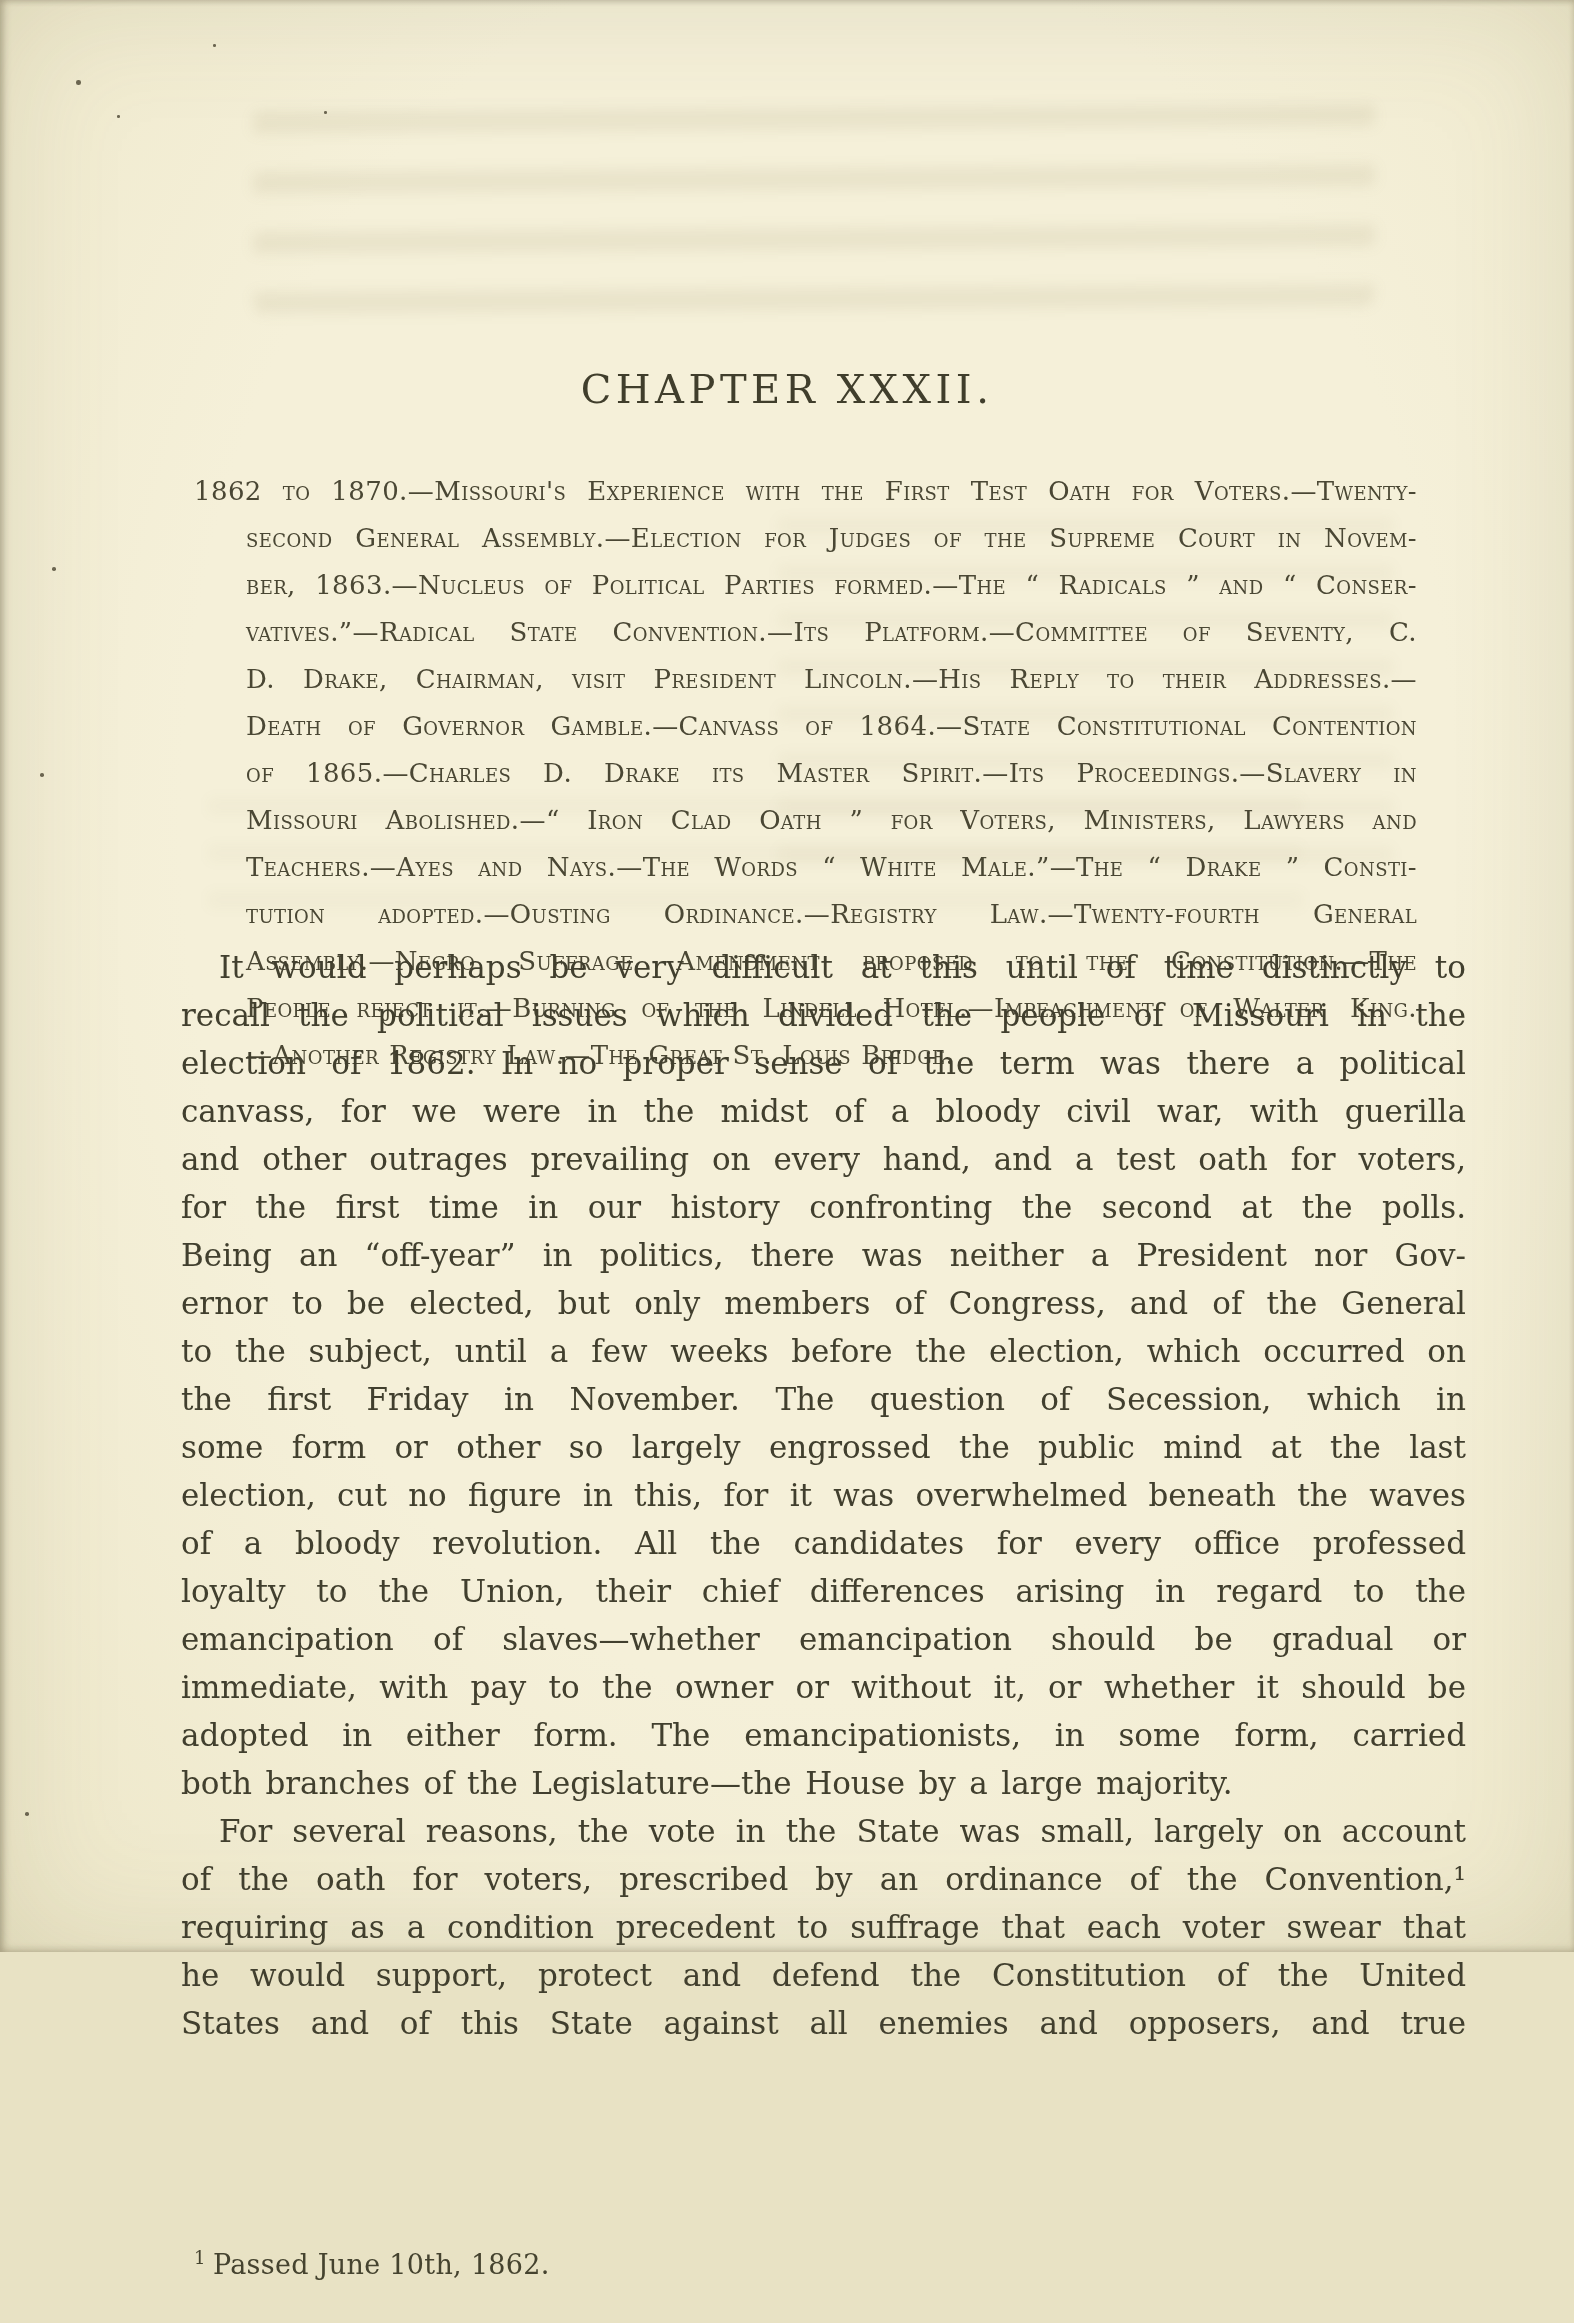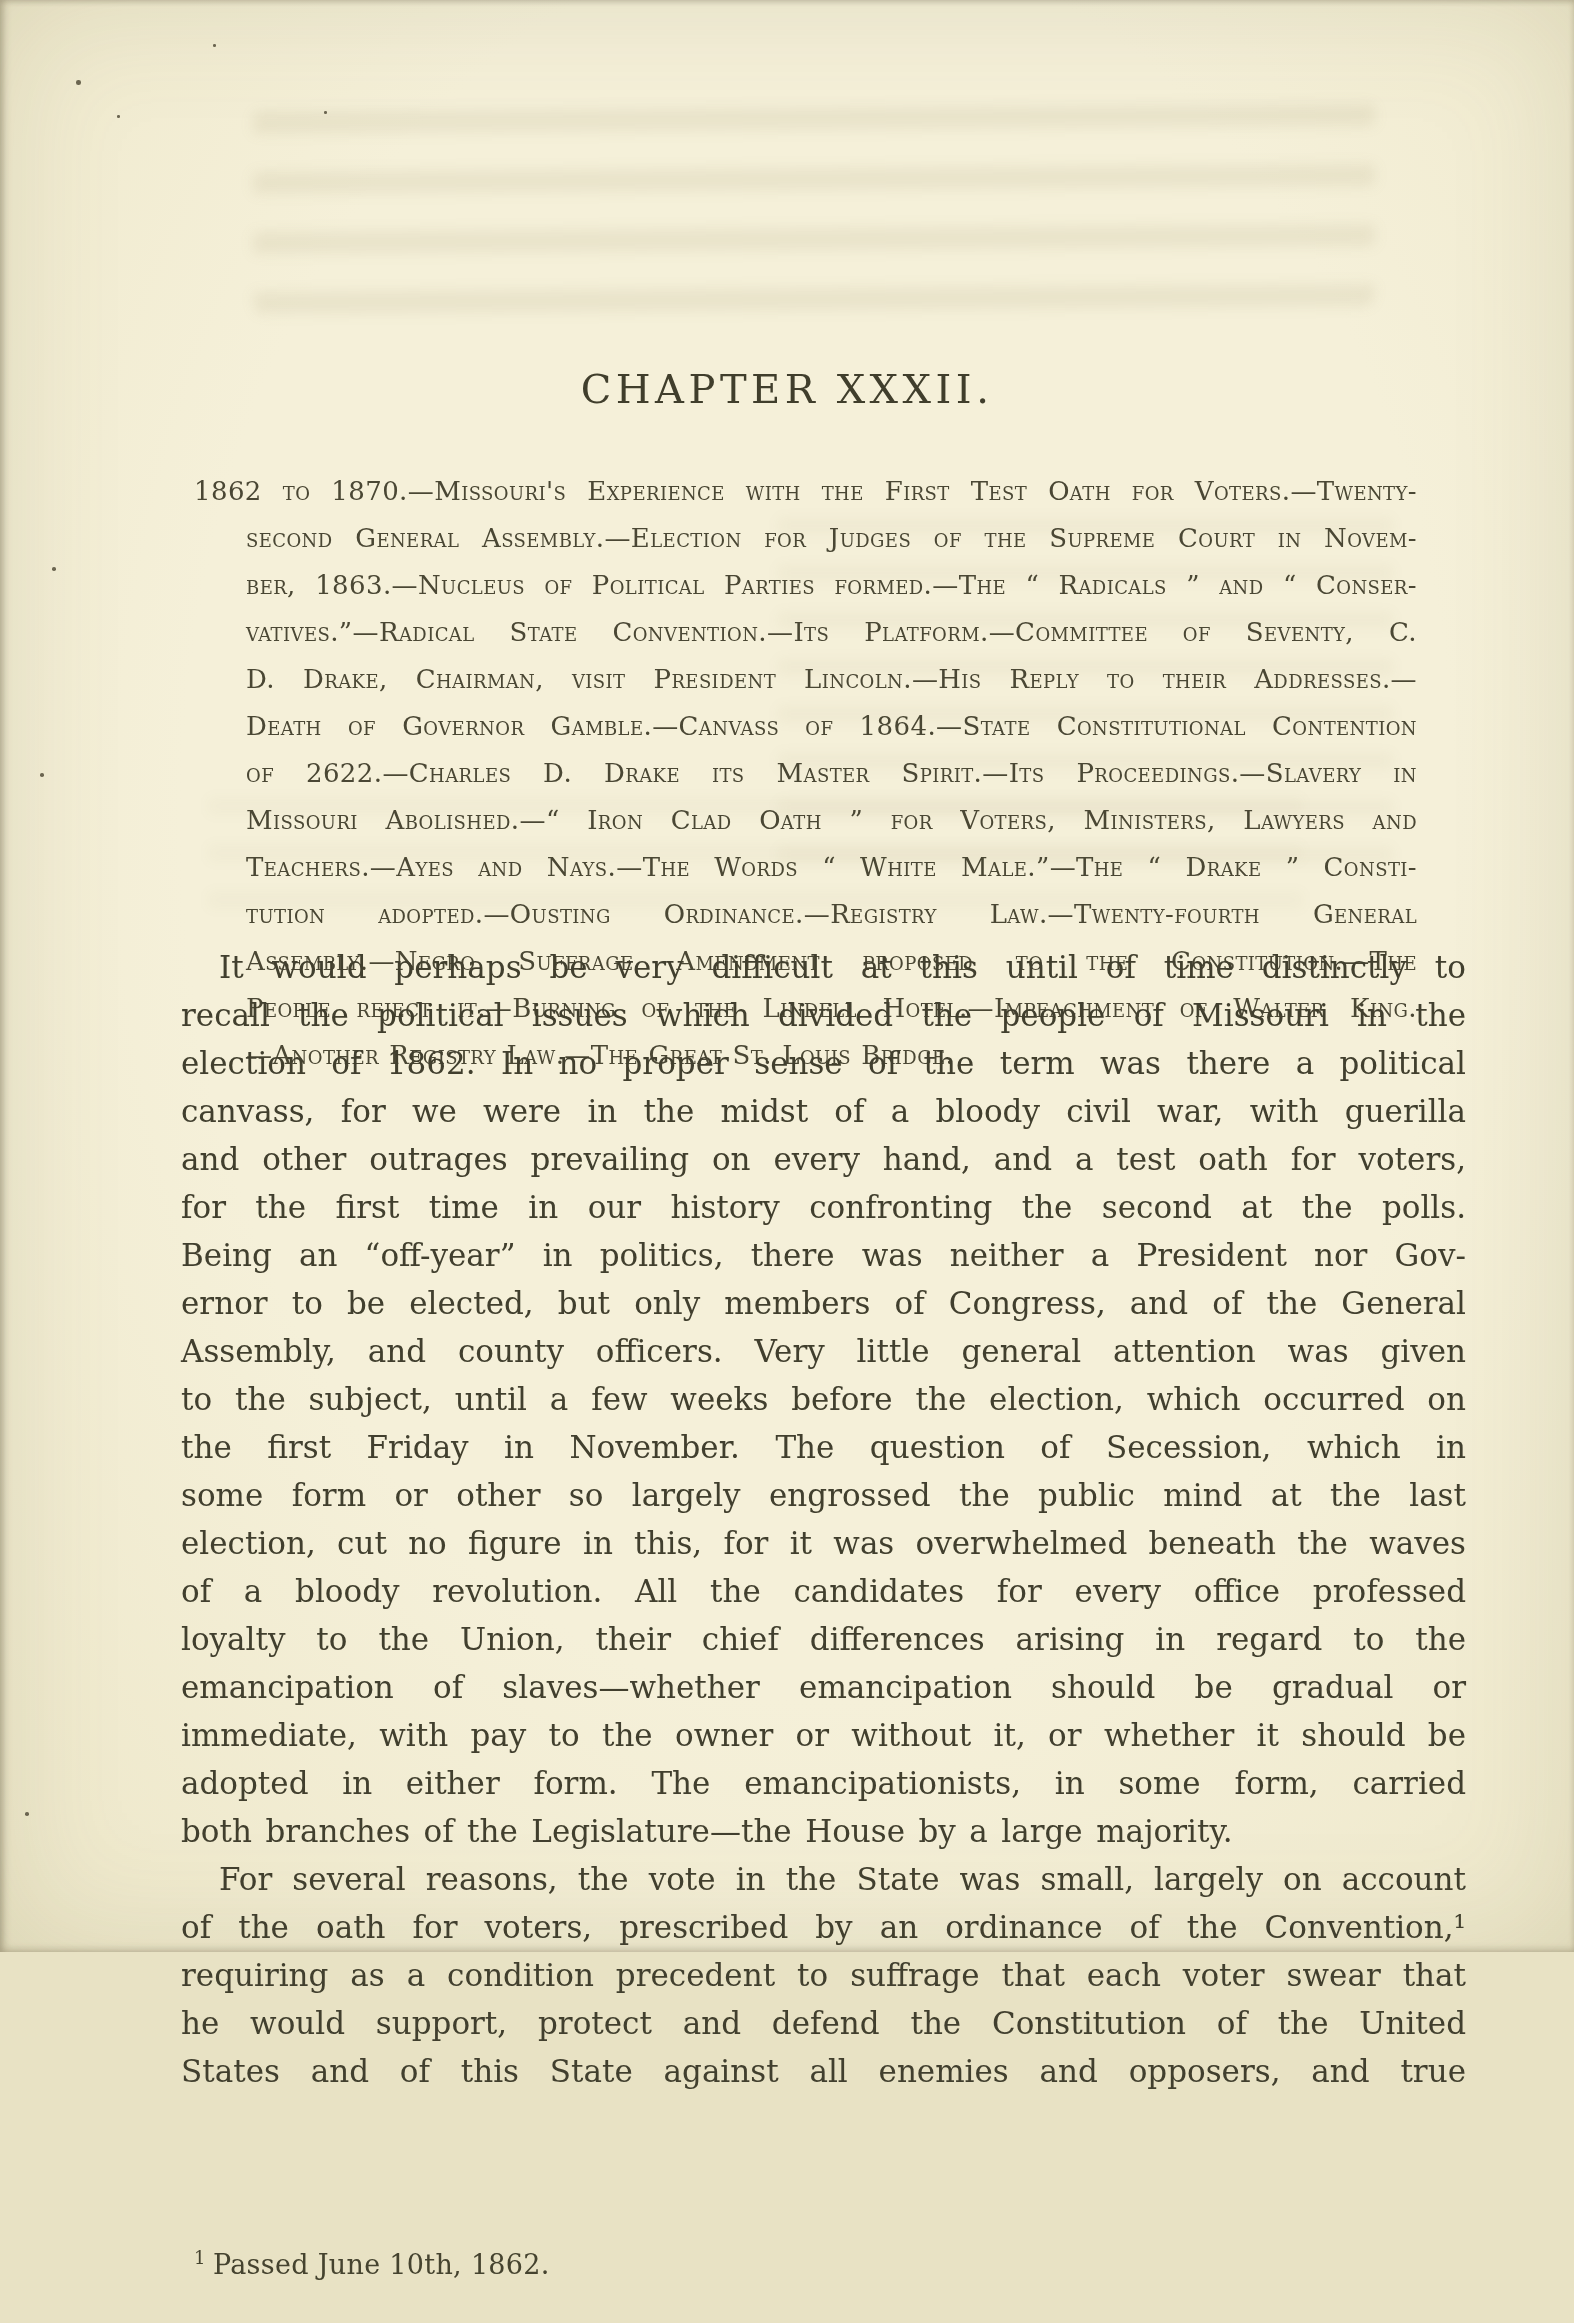--- a/index.html
+++ b/index.html
@@ -162,40 +162,39 @@
 
   <h1 class="heading">CHAPTER XXXII.</h1>
 
   <div class="summary">
       <div class="line first">1862 to 1870.—Missouri's Experience with the First Test Oath for Voters.—Twenty-</div>
       <div class="line">second General Assembly.—Election for Judges of the Supreme Court in Novem-</div>
       <div class="line">ber, 1863.—Nucleus of Political Parties formed.—The “ Radicals ” and “ Conser-</div>
       <div class="line">vatives.”—Radical State Convention.—Its Platform.—Committee of Seventy, C.</div>
       <div class="line">D. Drake, Chairman, visit President Lincoln.—His Reply to their Addresses.—</div>
       <div class="line">Death of Governor Gamble.—Canvass of 1864.—State Constitutional Contention</div>
-      <div class="line">of 2622.—Charles D. Drake its Master Spirit.—Its Proceedings.—Slavery in</div>
+      <div class="line">of 1865.—Charles D. Drake its Master Spirit.—Its Proceedings.—Slavery in</div>
       <div class="line">Missouri Abolished.—“ Iron Clad Oath ” for Voters, Ministers, Lawyers and</div>
       <div class="line">Teachers.—Ayes and Nays.—The Words “ White Male.”—The “ Drake ” Consti-</div>
       <div class="line">tution adopted.—Ousting Ordinance.—Registry Law.—Twenty-fourth General</div>
       <div class="line">Assembly.—Negro Suffrage Amendment proposed to the Constitution.—The</div>
       <div class="line">People reject it.—Burning of the Lindell Hotel.—Impeachment of Walter King.</div>
       <div class="line last">—Another Registry Law.—The Great St. Louis Bridge.</div>
     </div>
 
   <div class="bodytext">
     <div class="para para-1">
         <div class="line first">It would perhaps be very difficult at this until of time distinctly to</div>
         <div class="line">recall the political issues which divided the people of Missouri in the</div>
         <div class="line">election of 1862. In no proper sense of the term was there a political</div>
         <div class="line">canvass, for we were in the midst of a bloody civil war, with guerilla</div>
         <div class="line">and other outrages prevailing on every hand, and a test oath for voters,</div>
         <div class="line">for the first time in our history confronting the second at the polls.</div>
         <div class="line">Being an “off-year” in politics, there was neither a President nor Gov-</div>
         <div class="line">ernor to be elected, but only members of Congress, and of the General</div>
-        <div class="line">Assembly, and county officers. Very little general attention was given</div>
         <div class="line">to the subject, until a few weeks before the election, which occurred on</div>
         <div class="line">the first Friday in November. The question of Secession, which in</div>
         <div class="line">some form or other so largely engrossed the public mind at the last</div>
         <div class="line">election, cut no figure in this, for it was overwhelmed beneath the waves</div>
         <div class="line">of a bloody revolution. All the candidates for every office professed</div>
         <div class="line">loyalty to the Union, their chief differences arising in regard to the</div>
         <div class="line">emancipation of slaves—whether emancipation should be gradual or</div>
         <div class="line">immediate, with pay to the owner or without it, or whether it should be</div>
         <div class="line">adopted in either form. The emancipationists, in some form, carried</div>
         <div class="line last">both branches of the Legislature—the House by a large majority.</div>

